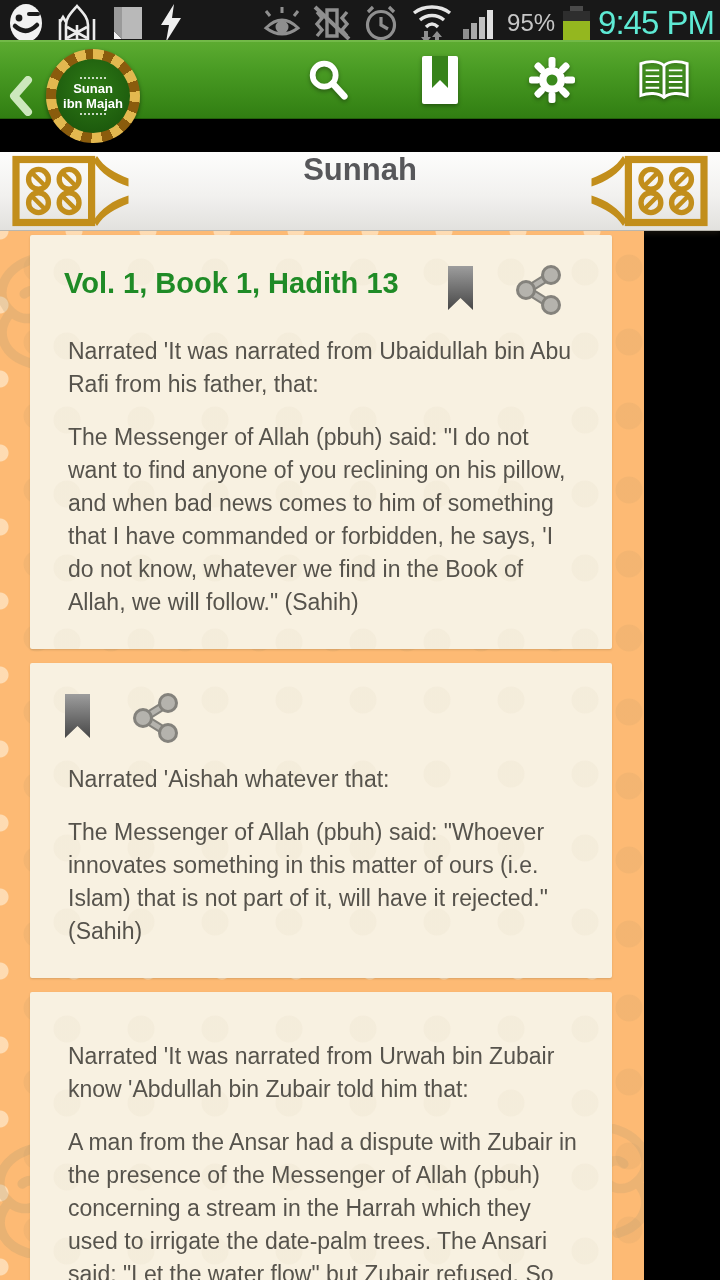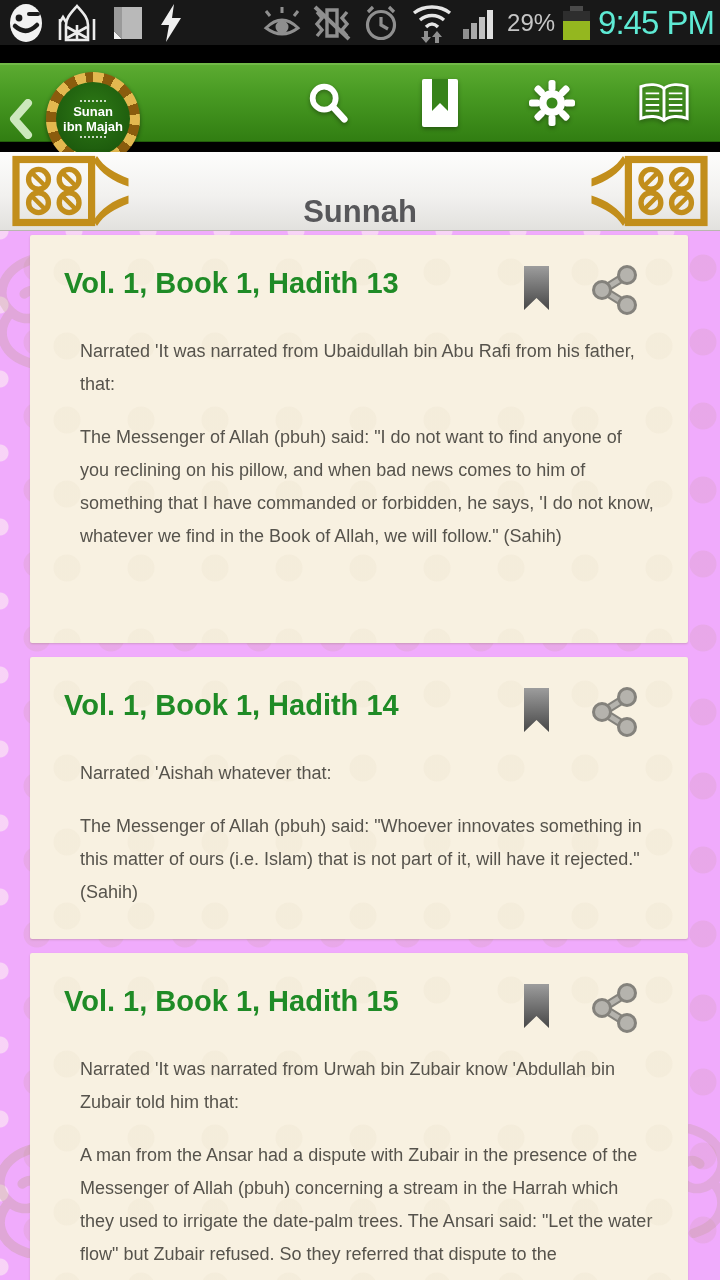--- a/index.html
+++ b/index.html
@@ -11,63 +11,63 @@
   .sb-left{display:flex;align-items:center;gap:12px;padding-left:4px;}
   .sb-right{display:flex;align-items:center;gap:8px;margin-left:auto;}
   .sb-ico{display:flex;align-items:center;justify-content:center;}
   .sb-time{color:#5eead4;font-size:33px;letter-spacing:-1px;padding-right:2px;}
   .sb-batt-pct{color:#c6c6c6;font-size:24px;}
   .battery{width:27px;height:34px;display:flex;flex-direction:column;align-items:center;}
   .battery .tip{width:13px;height:5px;background:#4a4a4a;}
   .battery .body{width:27px;height:29px;background:linear-gradient(to bottom,#2e2e2e 0 34%,#94b71f 34% 100%);}
 
   
-  .action-bar{position:absolute;top:63px;left:0;width:720px;height:79px;
+  .action-bar{position:absolute;top:40px;left:0;width:720px;height:79px;
     background:linear-gradient(to bottom,#5cab31 0%,#4a9c24 35%,#317e12 100%);
     border-top:2px solid #72b948;border-bottom:1px solid #235f0b;box-sizing:border-box;
     display:flex;align-items:center;}
   .back-chevron{position:absolute;left:8px;top:34px;}
   .app-badge-wrap{position:absolute;left:46px;top:7px;width:94px;height:94px;border-radius:50%;
     background:repeating-conic-gradient(#e3b84f 0 14deg,#8a5c0d 14deg 28deg);
     box-shadow:0 2px 4px rgba(0,0,0,.45);display:flex;align-items:center;justify-content:center;}
   .app-badge{width:74px;height:74px;border-radius:50%;background:radial-gradient(circle at 50% 40%,#2e7a16,#17500a);
     display:flex;flex-direction:column;align-items:center;justify-content:center;color:#fff;text-align:center;}
   .app-badge .tick{width:26px;border-top:2px dotted rgba(255,255,255,.75);margin:2px 0;}
   .app-badge .t{font-size:13px;font-weight:bold;line-height:15px;white-space:pre-line;}
   .ab-icons{display:flex;margin-left:auto;align-items:center;}
   .ab-icon{width:112px;height:107px;display:flex;align-items:center;justify-content:center;}
   .ab-icon svg{filter:drop-shadow(0 2px 2px rgba(0,0,0,.35));}
 
   
   .page-header{position:absolute;top:152px;left:0;width:720px;height:78px;
     background:linear-gradient(to bottom,#fdfdfc 0%,#f2f1ef 55%,#e2e1de 100%);
     border-bottom:1px solid #b9b6ae;box-shadow:0 3px 5px rgba(70,60,40,.30);
-    display:flex;align-items:flex-end;justify-content:center;}
+    display:flex;align-items:flex-start;justify-content:center;}
   .page-title{font-size:31px;font-weight:bold;color:#57575a;}
   .orn{position:absolute;top:3px;width:132px;height:72px;}
   .orn.left{left:4px;}
   .orn.right{right:4px;transform:scaleX(-1);}
 
   
-  .content{position:absolute;top:231px;left:0;width:720px;height:1049px;background:#f0abfc;overflow:hidden;}
+  .content{position:absolute;top:231px;left:0;width:644px;height:1049px;background:#fdba74;overflow:hidden;}
   .content .pattern{position:absolute;inset:0;
     background-image:radial-gradient(circle,rgba(176,148,98,.12) 0 13px,rgba(176,148,98,0) 14px),
                      radial-gradient(circle,rgba(255,252,240,.5) 0 8px,rgba(255,252,240,0) 9px);
     background-size:74px 74px,74px 74px;background-position:0 0,37px 37px;}
   .swirl{position:absolute;opacity:.55;}
   .card{position:relative;margin:0 32px 0 30px;background:#f8f1e1;border-radius:2px;
     box-shadow:0 1px 2px rgba(120,100,60,.25);box-sizing:border-box;padding:28px 34px 30px 34px;
     background-image:radial-gradient(circle,rgba(190,165,120,.06) 0 13px,rgba(190,165,120,0) 14px);
     background-size:74px 74px;}
   .card.first{margin-top:4px;}
   .card + .card{margin-top:14px;}
   .card-head{display:flex;align-items:flex-start;}
   .card-ref{font-size:29px;font-weight:bold;color:#1f8b26;line-height:40px;flex:1 1 auto;}
   .card-actions{display:flex;align-items:flex-start;gap:40px;padding-top:2px;padding-right:14px;}
-  .card p{margin:20px 0 0 16px;font-size:18px;line-height:33px;color:#56534c;}
+  .card p{margin:20px 0 0 4px;font-size:23px;line-height:33px;color:#56534c;}
   .bm-btn,.share-btn{cursor:pointer;}
 
   svg{display:block;}
 </style>
 </head>
 <body>
 
 <div class="screen">
 
   <div class="status-bar">
@@ -137,21 +137,21 @@
           </svg>
       </span>
       <span class="sb-ico">
         <svg width="36" height="36" viewBox="0 0 36 36">
             <rect x="0" y="24" width="6" height="10" fill="#8f8f8f"></rect>
             <rect x="8" y="18" width="6" height="16" fill="#a8a8a8"></rect>
             <rect x="16" y="12" width="6" height="22" fill="#c2c2c2"></rect>
             <rect x="24" y="5" width="6" height="29" fill="#e0e0e0"></rect>
           </svg>
       </span>
-      <span class="sb-batt-pct">29%</span>
+      <span class="sb-batt-pct">95%</span>
       <span class="battery">
           <span class="tip"></span>
           <span class="body"></span>
         </span>
       <span class="sb-time">9:45 PM</span>
     </div>
   </div>
 
   <div class="action-bar">
     <span class="back-chevron">
@@ -280,21 +280,20 @@
               </svg>
             </span>
         </span>
       </div>
       <p>Narrated 'It was narrated from Ubaidullah bin Abu Rafi from his father, that:</p>
       <p>The Messenger of Allah (pbuh) said: "I do not want to find anyone of you reclining on his pillow, and when bad news comes to him of something that I have commanded or forbidden, he says, 'I do not know, whatever we find in the Book of Allah, we will follow." (Sahih)</p>
     </div>
 
     <div class="card" style="min-height:274px;">
       <div class="card-head">
-        <span class="card-ref">Vol. 1, Book 1, Hadith 14</span>
         <span class="card-actions">
           <span class="bm-btn">
               <svg width="27" height="46" viewBox="0 0 27 46">
                 <path d="M1 1 H26 V45 L13.5 33 L1 45 Z" fill="url(#bg1)"></path>
               </svg>
             </span>
           <span class="share-btn">
               <svg width="50" height="50" viewBox="0 0 50 50">
                 <g stroke="#84827c" stroke-width="3" fill="#b5b3ad">
                   <path d="M13 25 L37 10 M13 25 L37 40" stroke-width="9" fill="none"></path>
@@ -305,39 +304,18 @@
                 </g>
               </svg>
             </span>
         </span>
       </div>
       <p>Narrated 'Aishah whatever that:</p>
       <p>The Messenger of Allah (pbuh) said: "Whoever innovates something in this matter of ours (i.e. Islam) that is not part of it, will have it rejected." (Sahih)</p>
     </div>
 
     <div class="card" style="min-height:420px;">
-      <div class="card-head">
-        <span class="card-ref">Vol. 1, Book 1, Hadith 15</span>
-        <span class="card-actions">
-          <span class="bm-btn">
-              <svg width="27" height="46" viewBox="0 0 27 46">
-                <path d="M1 1 H26 V45 L13.5 33 L1 45 Z" fill="url(#bg1)"></path>
-              </svg>
-            </span>
-          <span class="share-btn">
-              <svg width="50" height="50" viewBox="0 0 50 50">
-                <g stroke="#84827c" stroke-width="3" fill="#b5b3ad">
-                  <path d="M13 25 L37 10 M13 25 L37 40" stroke-width="9" fill="none"></path>
-                  <path d="M13 25 L37 10 M13 25 L37 40" stroke="#b5b3ad" stroke-width="5" fill="none"></path>
-                  <circle cx="12" cy="25" r="8.5"></circle>
-                  <circle cx="37" cy="10" r="8.5"></circle>
-                  <circle cx="37" cy="40" r="8.5"></circle>
-                </g>
-              </svg>
-            </span>
-        </span>
-      </div>
       <p>Narrated 'It was narrated from Urwah bin Zubair know 'Abdullah bin Zubair told him that:</p>
       <p>A man from the Ansar had a dispute with Zubair in the presence of the Messenger of Allah (pbuh) concerning a stream in the Harrah which they used to irrigate the date-palm trees. The Ansari said: "Let the water flow" but Zubair refused. So they referred that dispute to the</p>
     </div>
   </div>
 
 </div>
 
 </body></html>

